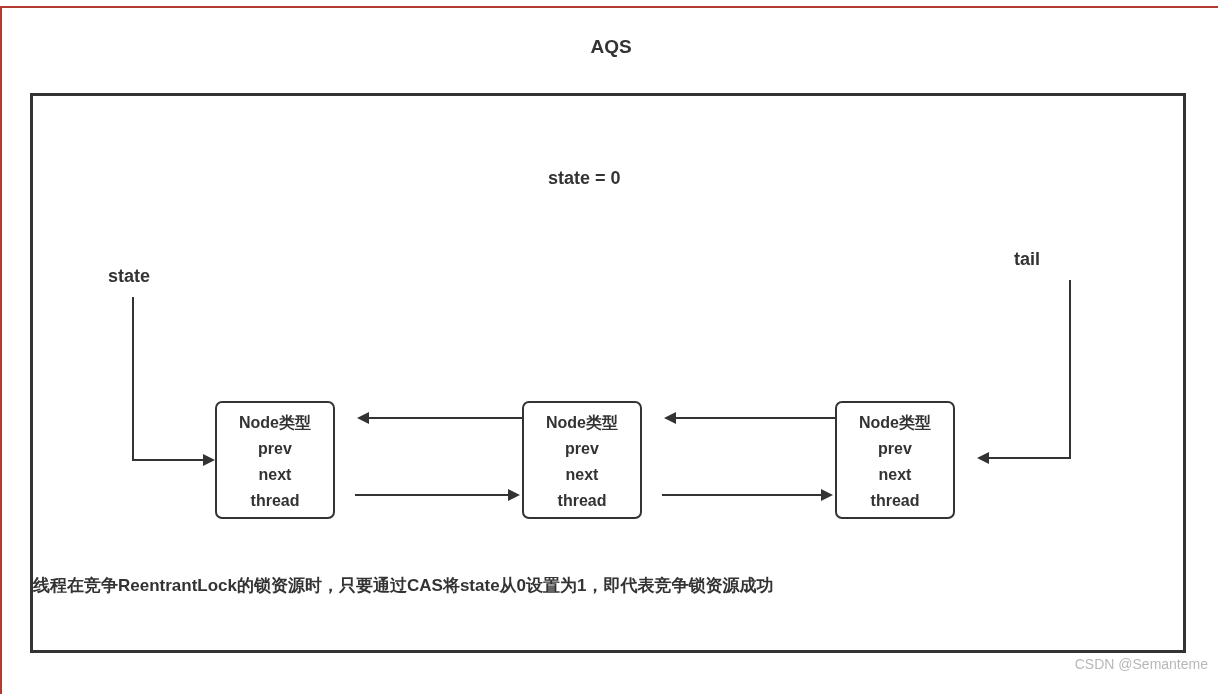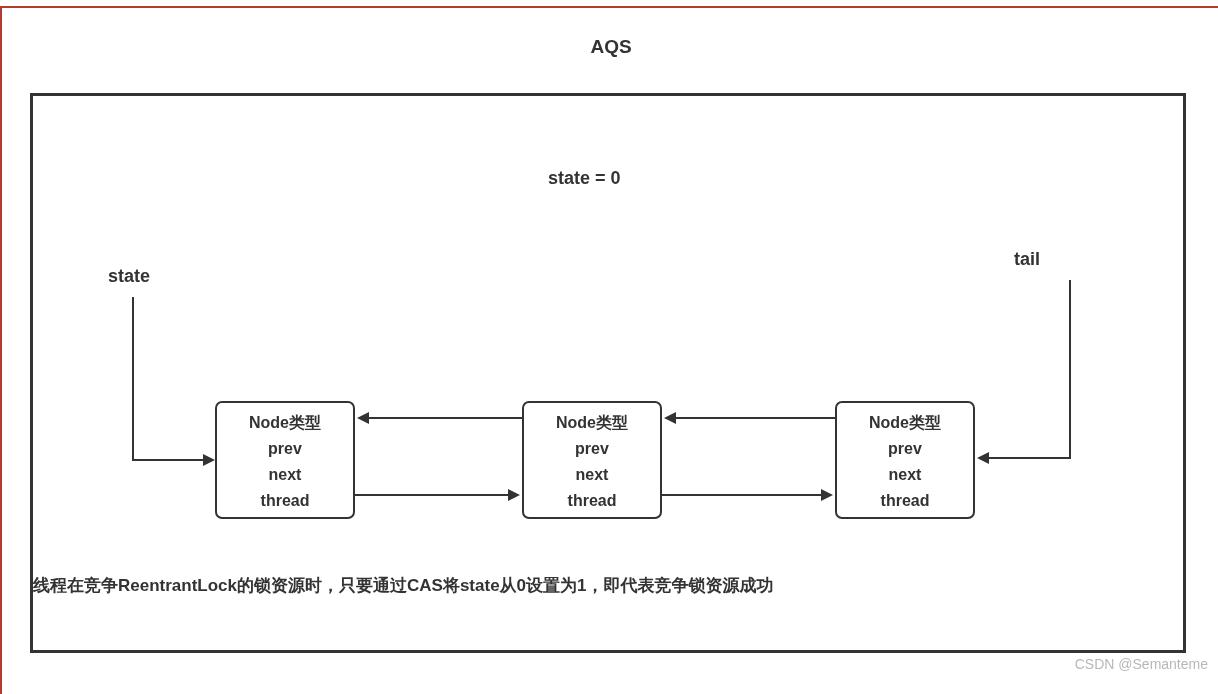--- a/index.html
+++ b/index.html
@@ -35,21 +35,21 @@
   .head-label { position: absolute; left: 106px; top: 258px; font-size: 18px; font-weight: bold; }
   .tail-label { position: absolute; left: 1012px; top: 241px; font-size: 18px; font-weight: bold; }
 
   .vline { position: absolute; width: 2px; background: var(--line-dark, #333333); }
   .hline { position: absolute; height: 2px; background: var(--line-dark, #333333); }
   .tri { position: absolute; width: 0; height: 0; }
   .tri-right { border-top: 6px solid transparent; border-bottom: 6px solid transparent; border-left: 12px solid var(--line-dark, #333333); }
   .tri-left  { border-top: 6px solid transparent; border-bottom: 6px solid transparent; border-right: 12px solid var(--line-dark, #333333); }
 
   .node {
-    position: absolute; top: 393px; width: 140px; height: 118px;
+    position: absolute; top: 393px; width: 120px; height: 118px;
     box-sizing: border-box;
     border: 2.5px solid var(--line-dark, #333333);
     border-radius: 7px;
     background: #ffffff;
     text-align: center;
     padding-top: 7px;
   }
   .node-line { font-size: 16px; font-weight: bold; line-height: 26px; }
 
   .caption {

